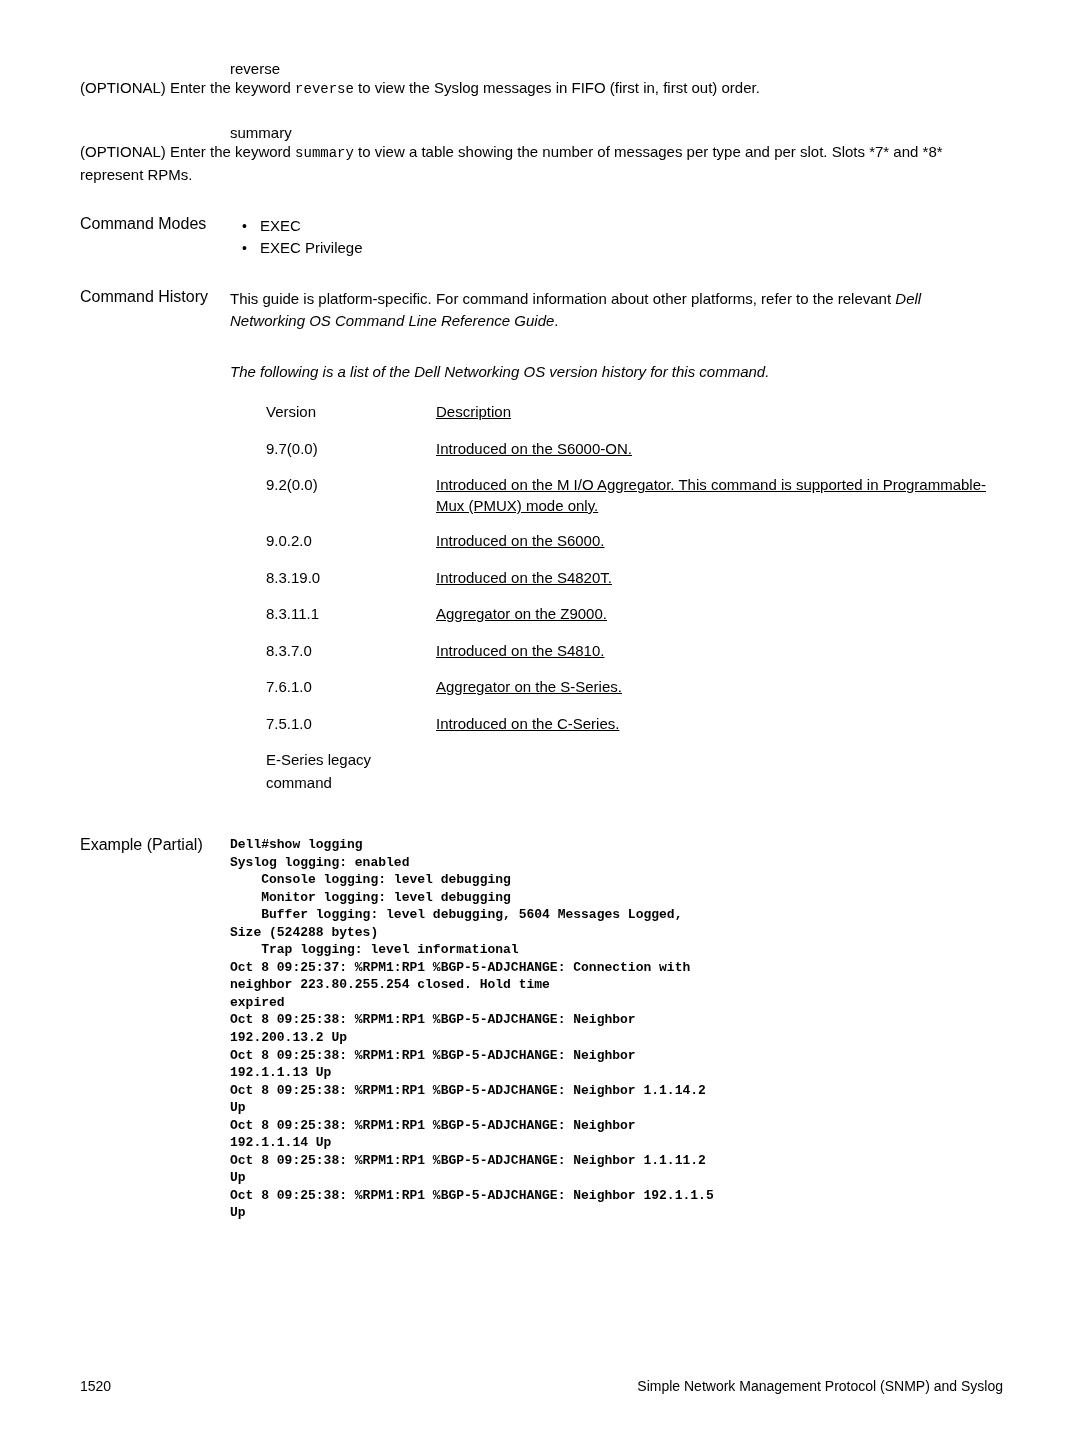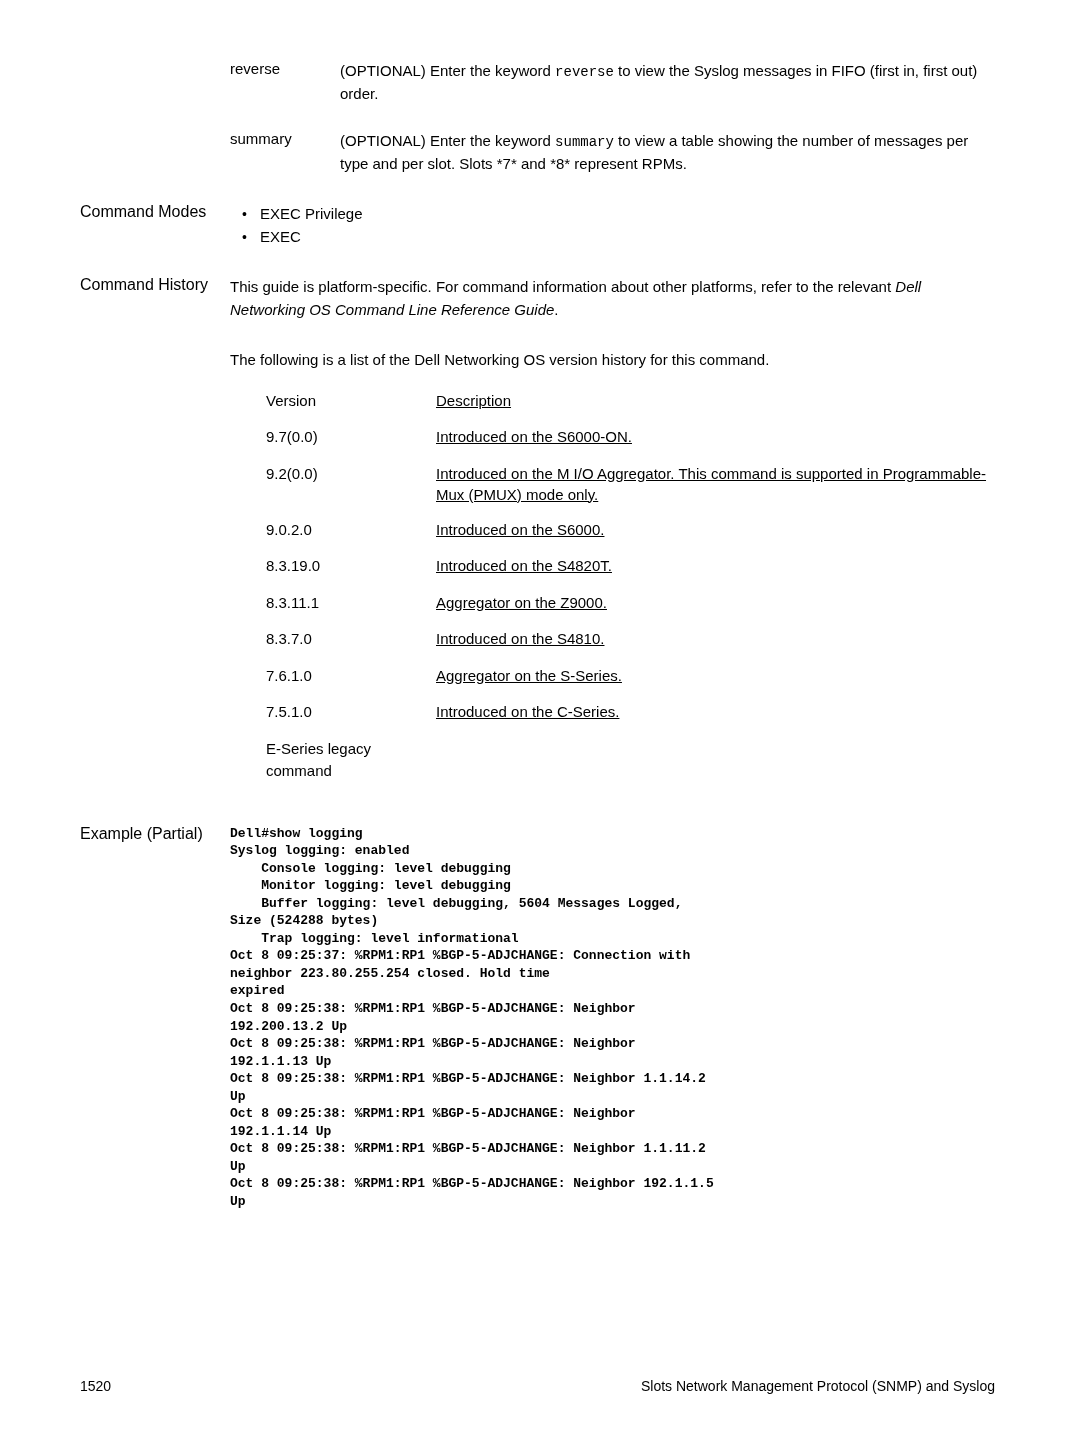--- a/index.html
+++ b/index.html
@@ -12,20 +12,21 @@
       width: 1080px;
       height: 1434px;
       background: #ffffff;
       color: #000000;
       padding: 60px 80px 40px 80px;
       position: relative;
     }
     .param-row {
       display: flex;
       margin-bottom: 24px;
+      flex-direction: column;
     }
     .param-label {
       width: 260px;
       flex-shrink: 0;
       font-weight: normal;
       font-size: 15px;
       padding-left: 150px;
     }
     .param-desc {
       flex: 1;
@@ -57,20 +58,21 @@
       display: inline-block;
       width: 18px;
       font-size: 14px;
     }
     .history-intro {
       margin-bottom: 26px;
     }
     .history-subintro {
       margin-top: 28px;
       margin-bottom: 18px;
+      font-style: italic;
     }
     .version-row {
       display: flex;
       margin-bottom: 14px;
       margin-left: 36px;
     }
     .version-label {
       width: 170px;
       flex-shrink: 0;
       font-size: 15px;
@@ -92,21 +94,21 @@
       white-space: pre;
       font-weight: bold;
     }
     .italic {
       font-style: italic;
     }
     .footer {
       position: absolute;
       bottom: 40px;
       left: 80px;
-      right: 85px;
+      right: 77px;
       display: flex;
       justify-content: space-between;
       font-size: 14px;
     }
     .header-bold {
       font-weight: normal;
     }
   </style>
 </head>
 <body>
@@ -122,22 +124,22 @@
   <div class="param-label">summary</div>
   <div class="param-desc">
     <span>(OPTIONAL) Enter the keyword </span><span class="mono">summary</span><span> to view a table showing the number of messages per type and per slot. Slots *7* and *8* represent RPMs.</span>
   </div>
 </div>
 
 <div class="section-row">
   <div class="section-label">Command Modes</div>
   <div class="section-content">
     <ul class="bullet-list">
+      <li>EXEC</li>
       <li>EXEC Privilege</li>
-      <li>EXEC</li>
     </ul>
   </div>
 </div>
 
 <div class="section-row">
   <div class="section-label">Command History</div>
   <div class="section-content">
     <div class="history-intro">
       <span>This guide is platform-specific. For command information about other platforms, refer to the relevant </span><span class="italic">Dell Networking OS Command Line Reference Guide</span><span>.</span>
     </div>
@@ -211,14 +213,14 @@
 192.1.1.14 Up
 Oct 8 09:25:38: %RPM1:RP1 %BGP-5-ADJCHANGE: Neighbor 1.1.11.2
 Up
 Oct 8 09:25:38: %RPM1:RP1 %BGP-5-ADJCHANGE: Neighbor 192.1.1.5
 Up</div>
   </div>
 </div>
 
 <div class="footer">
   <span>1520</span>
-  <span>Slots Network Management Protocol (SNMP) and Syslog</span>
+  <span>Simple Network Management Protocol (SNMP) and Syslog</span>
 </div>
 
 </body></html>

